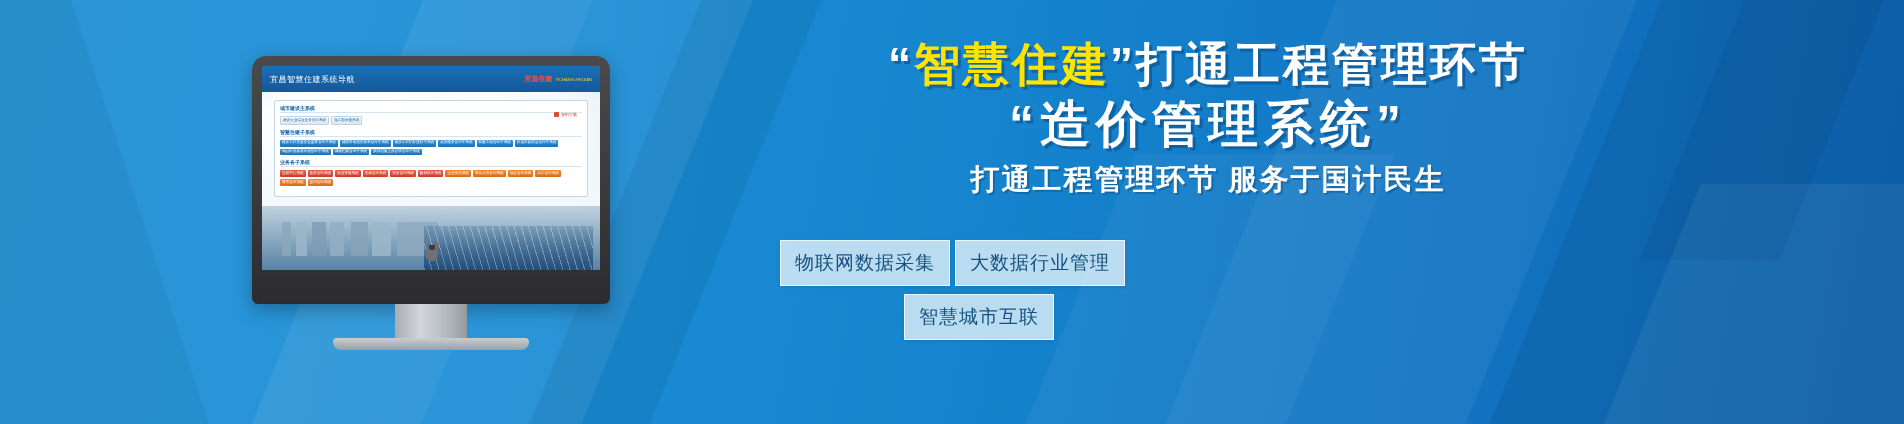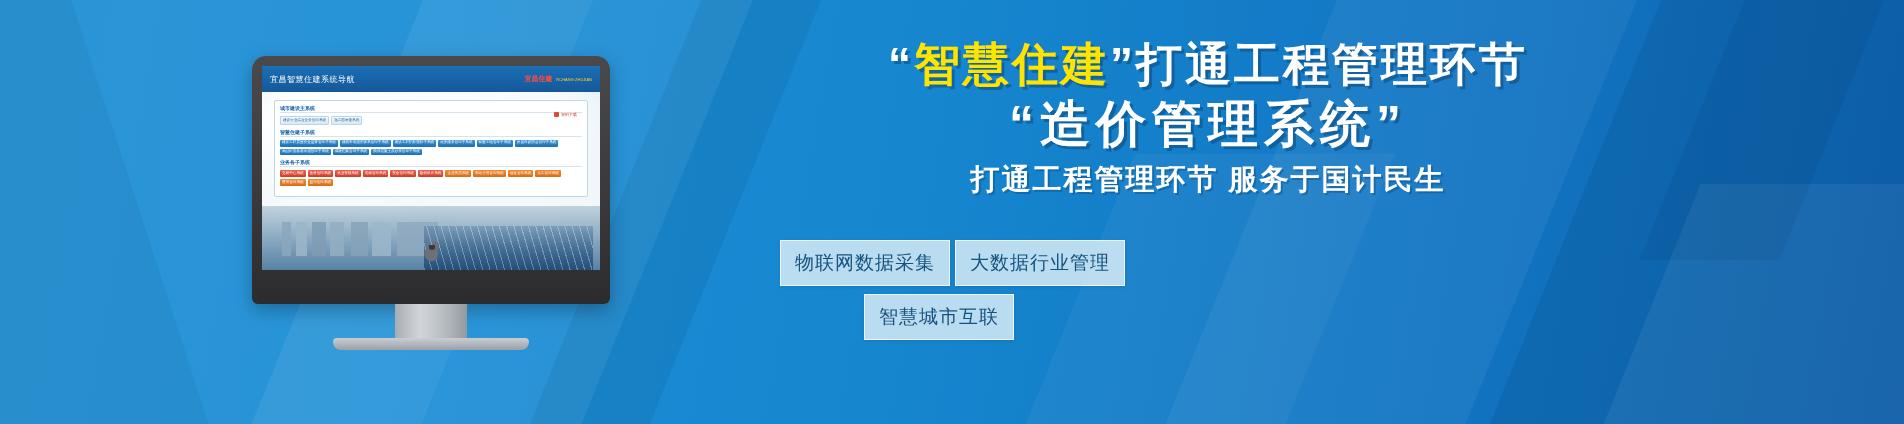--- a/index.html
+++ b/index.html
@@ -183,21 +183,21 @@
     position:absolute;
     background: rgba(210,232,246,0.88);
     border:1px solid rgba(255,255,255,0.75);
     color:#17527f; font-size:19px; letter-spacing:1px;
     padding:9px 14px; white-space:nowrap;
     box-shadow: 0 1px 3px rgba(0,0,0,.10);
   }
   .p-quan { left:650px; top:280px; }
   .p-wlw  { left:780px; top:240px; }
   .p-dsj  { left:955px; top:240px; }
-  .p-zhcs { left:864px; top:294px; }
+  .p-zhcs { left:904px; top:294px; }
 </style>
 </head>
 <body>
 
 <div class="banner">
 
   <div class="facet f1"></div>
   <div class="facet f2"></div>
   <div class="facet f3"></div>
   <div class="facet f4"></div>

